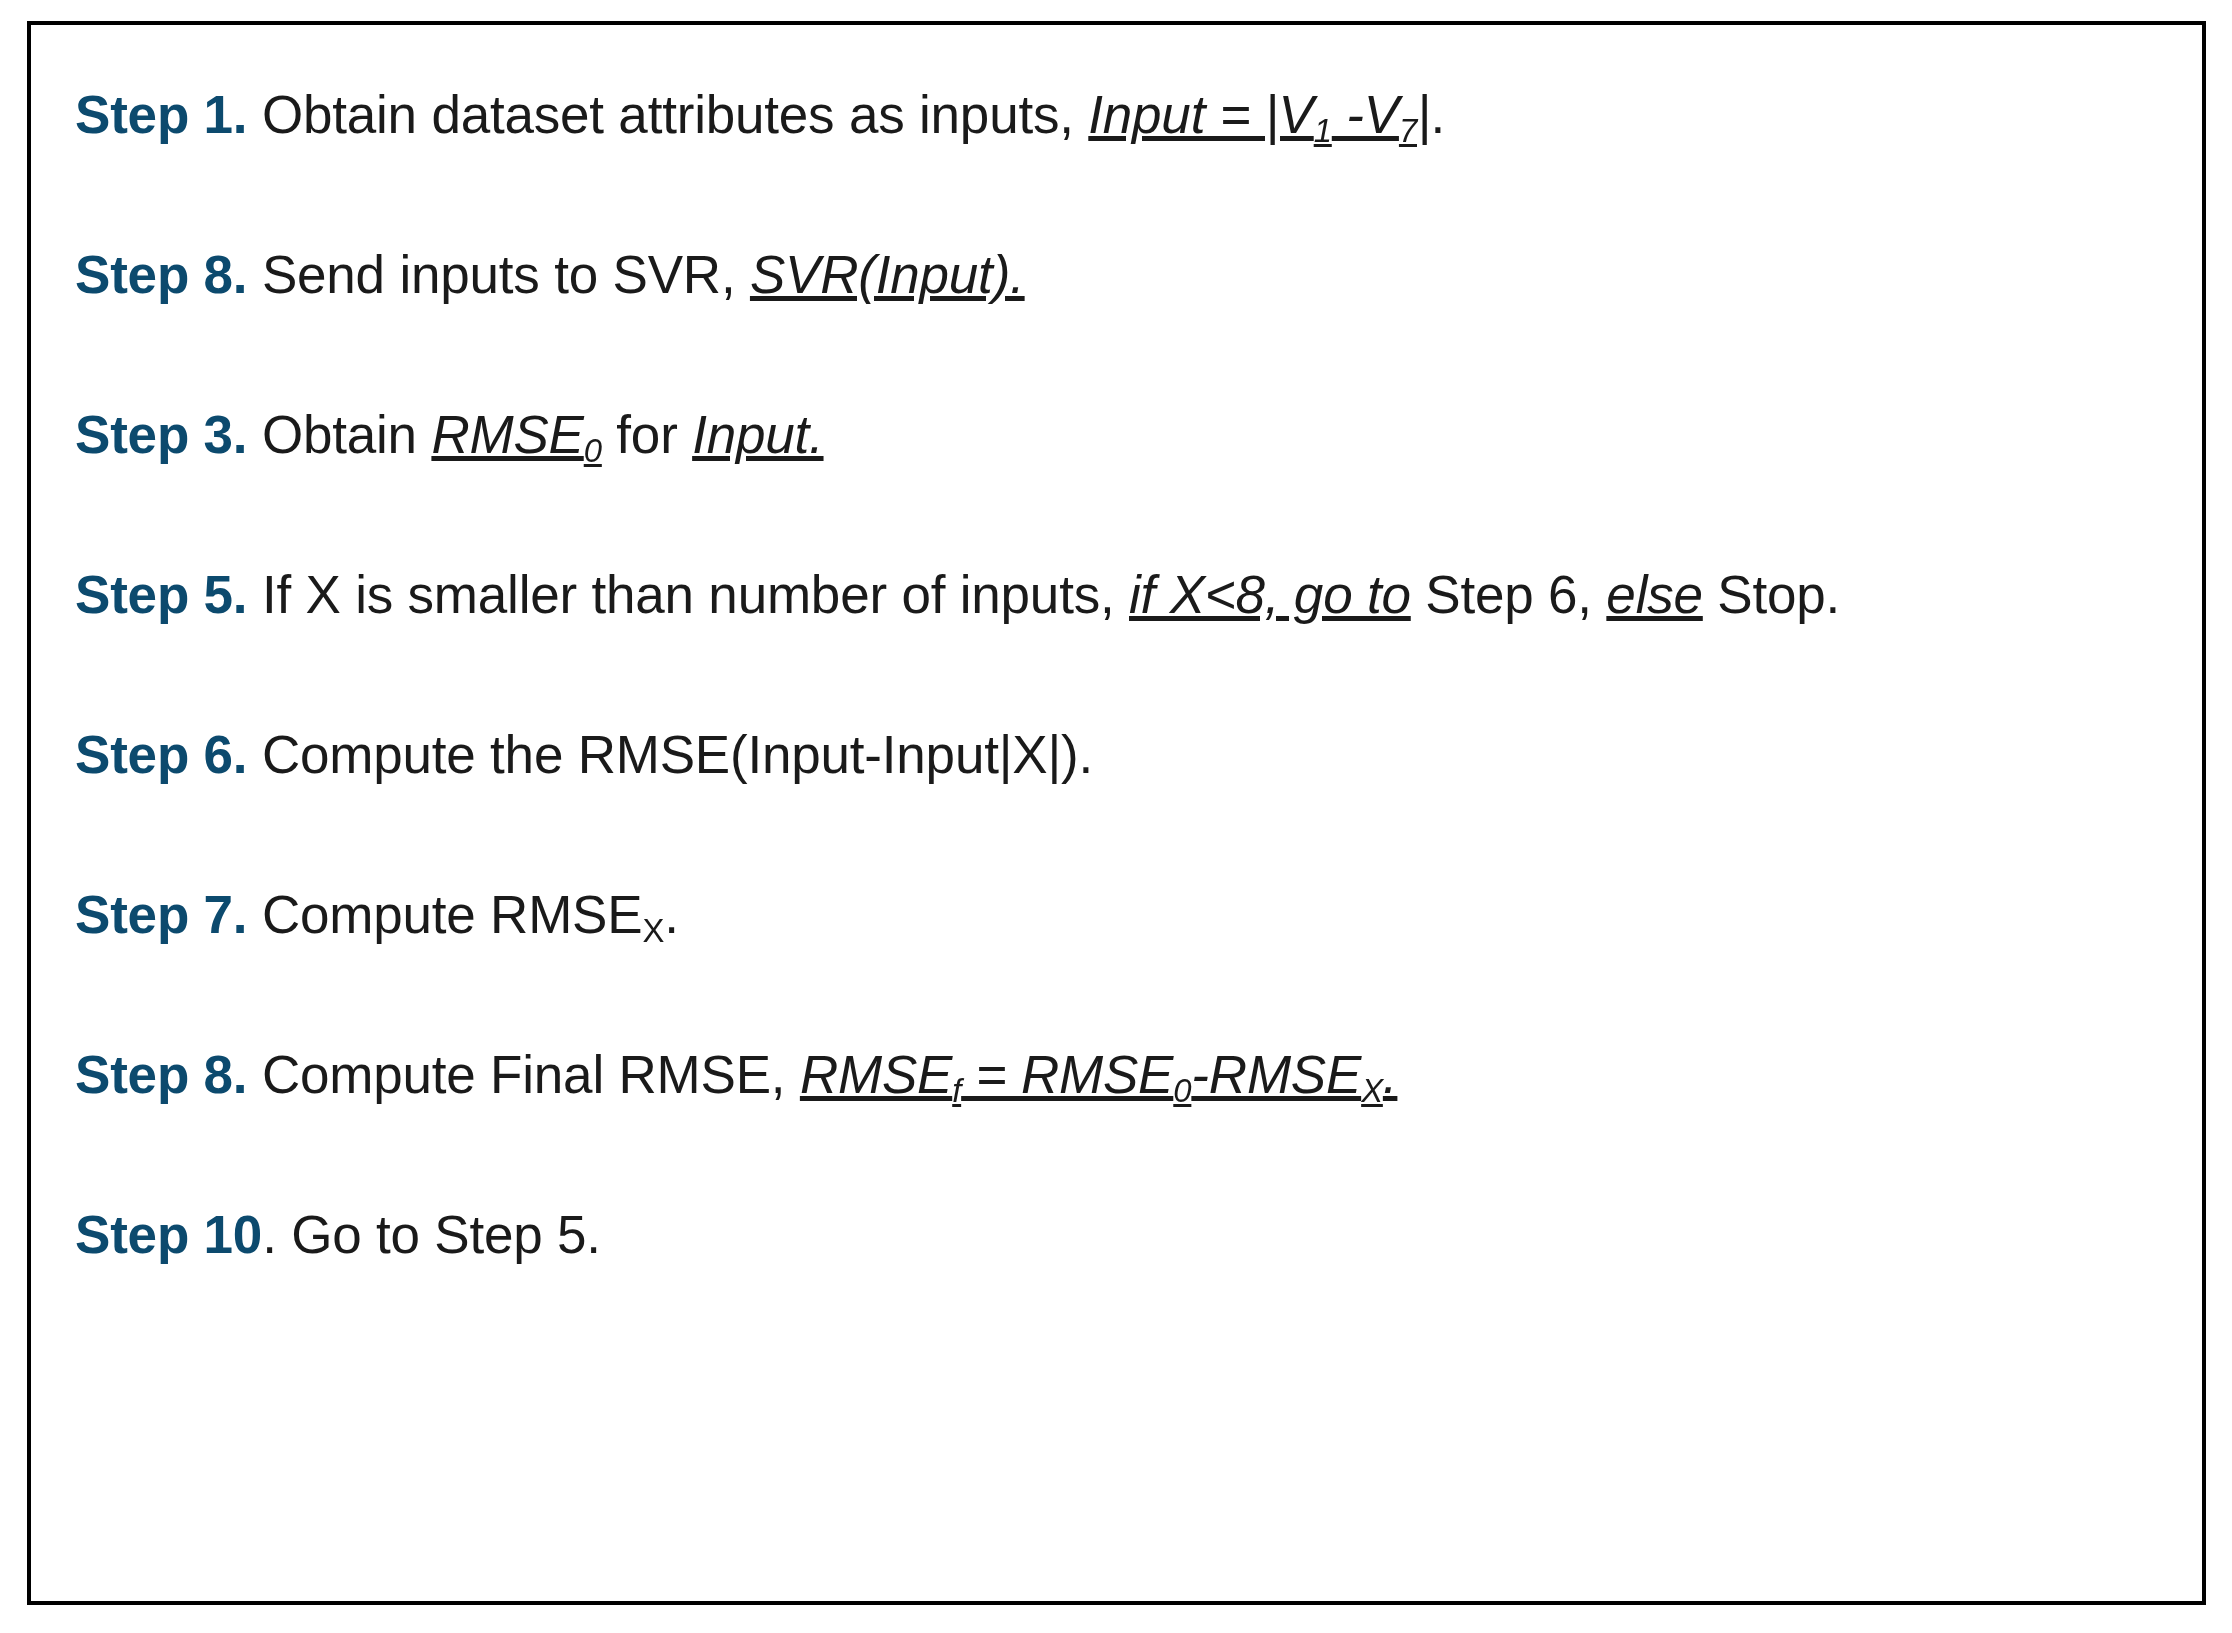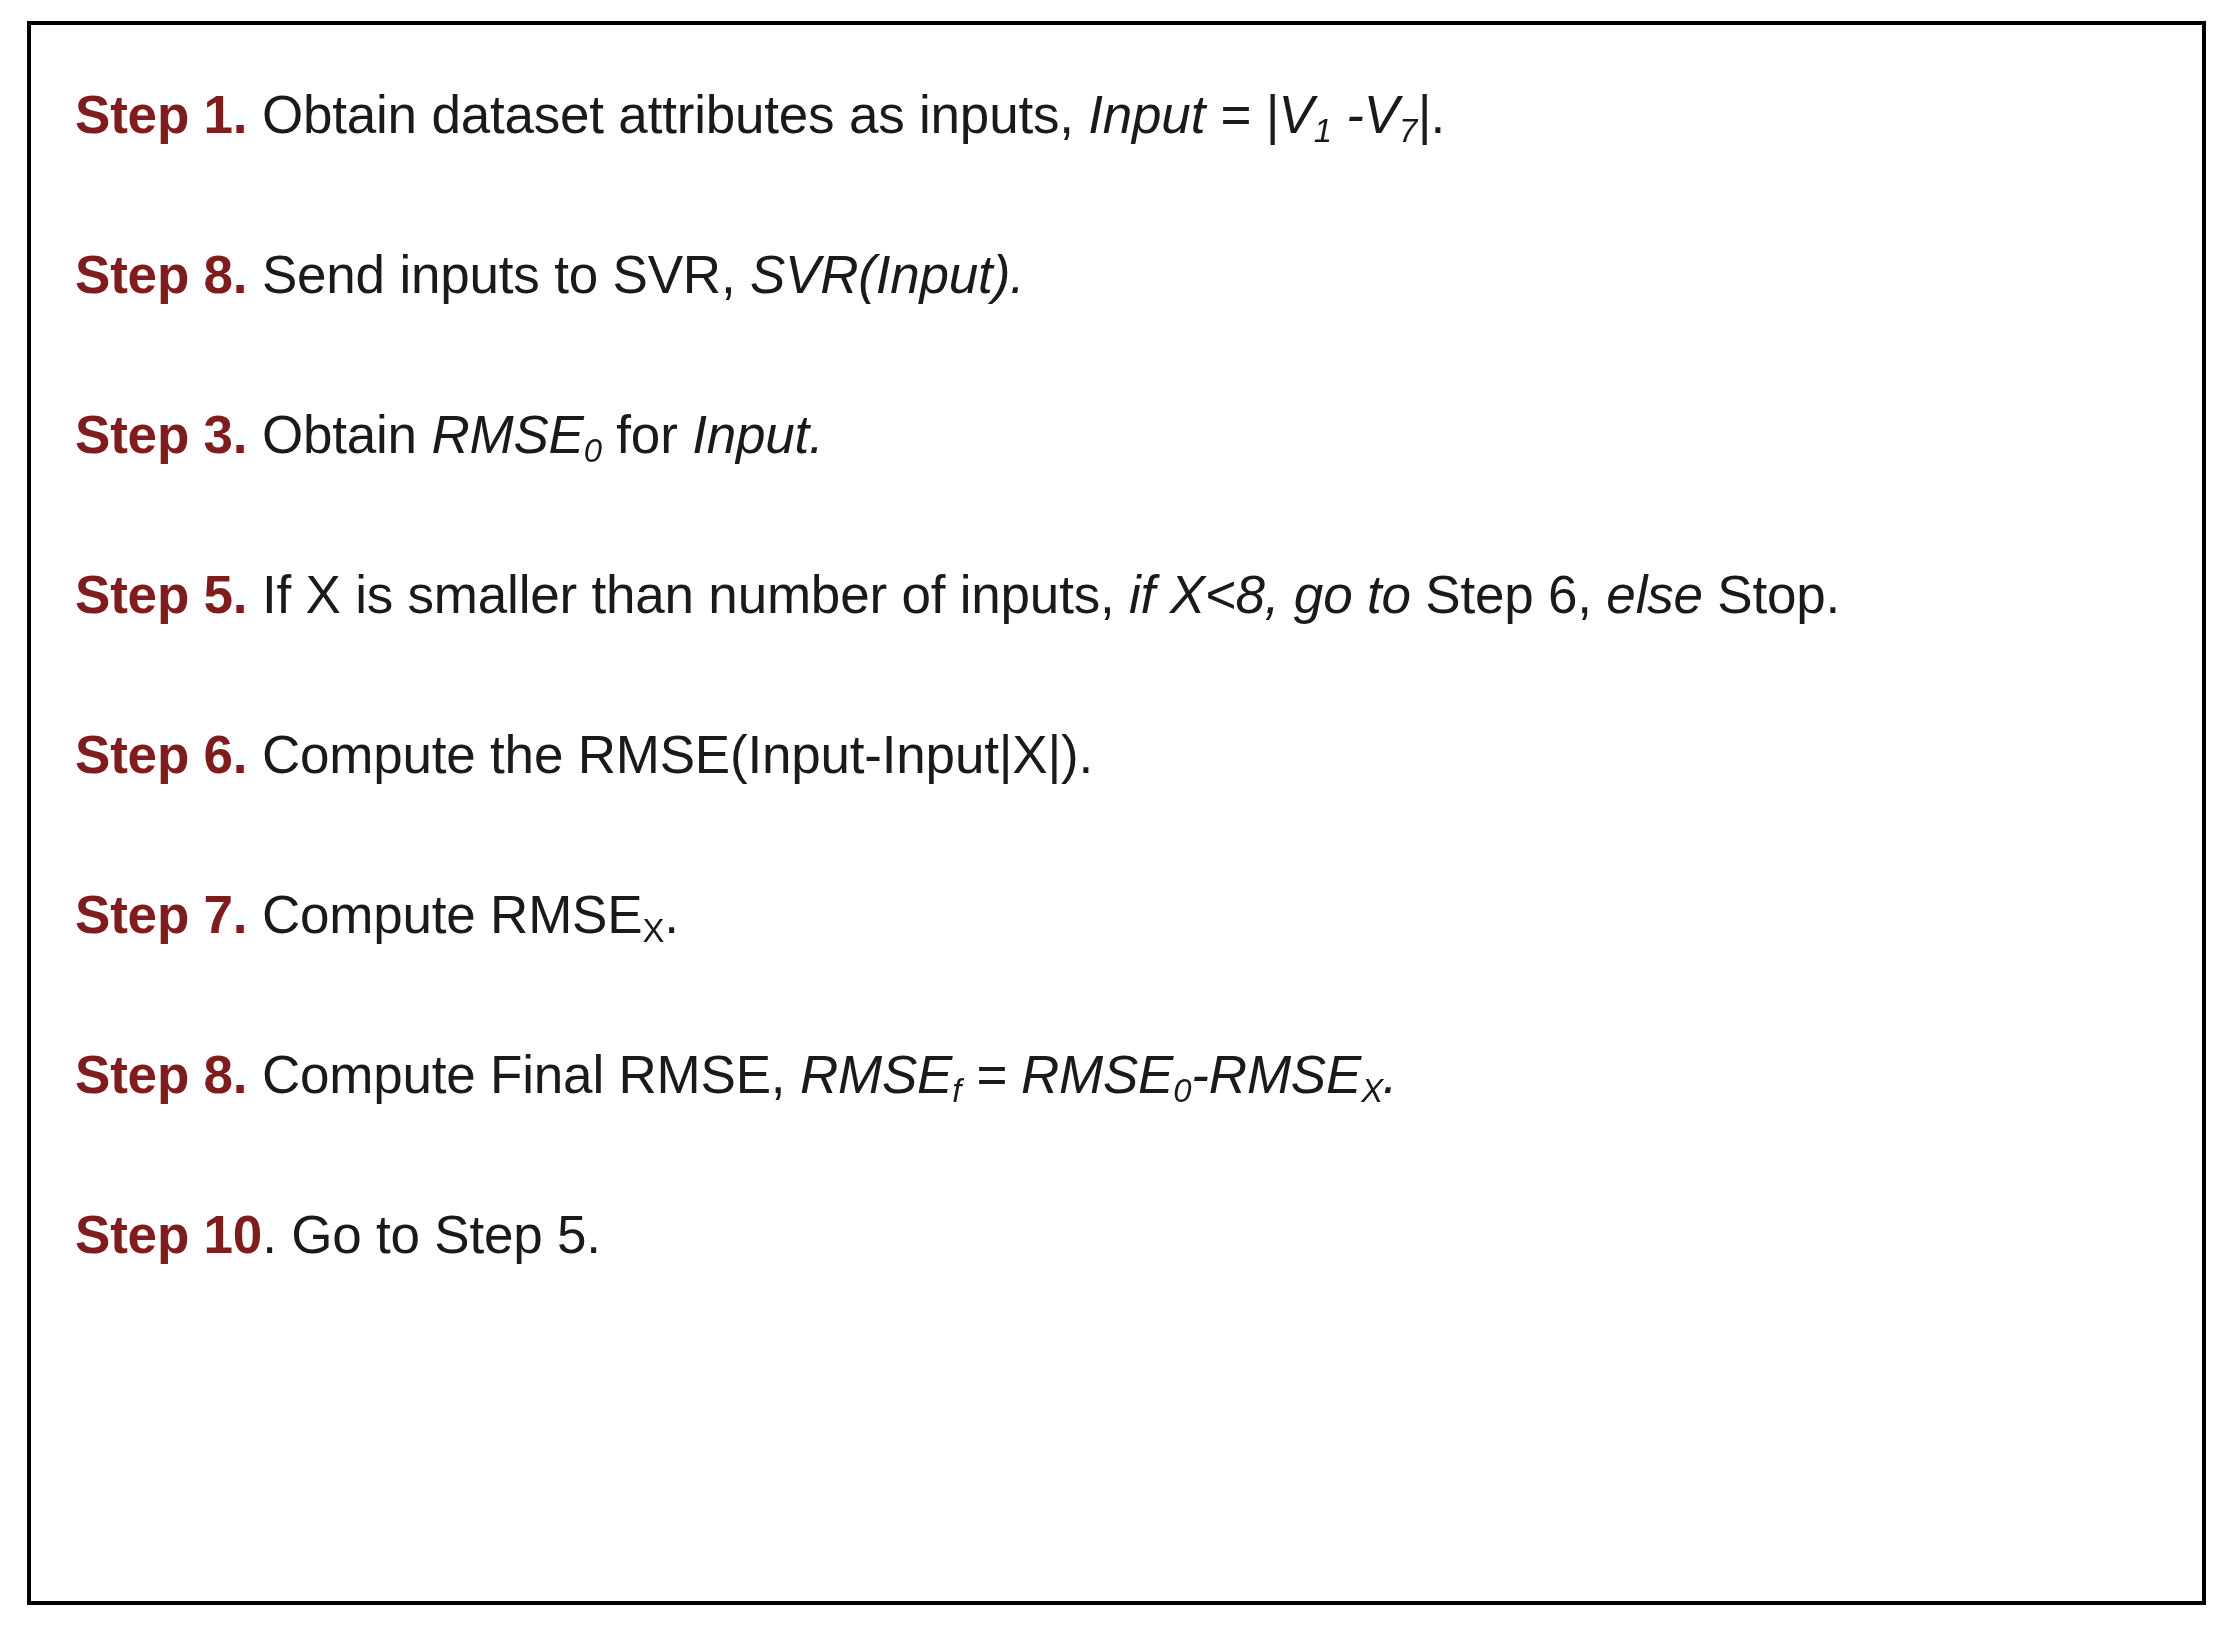--- a/index.html
+++ b/index.html
@@ -37,30 +37,31 @@
   .step-line {
     font-size: 53px;
     line-height: 160px;
     white-space: nowrap;
     letter-spacing: -0.2px;
     color: #1a1a1a;
   }
 
   .step-label {
     font-weight: bold;
-    color: #7f1d1d;
+    color: #0c4a6e;
   }
 
   .step-text {
     font-weight: normal;
     margin-top: 44px;
   }
 
   .it {
     font-style: italic;
+    text-decoration: underline;
   }
 
   sub {
     font-size: 0.62em;
     vertical-align: baseline;
     position: relative;
     top: 0.26em;
     line-height: 0;
   }
 </style>

